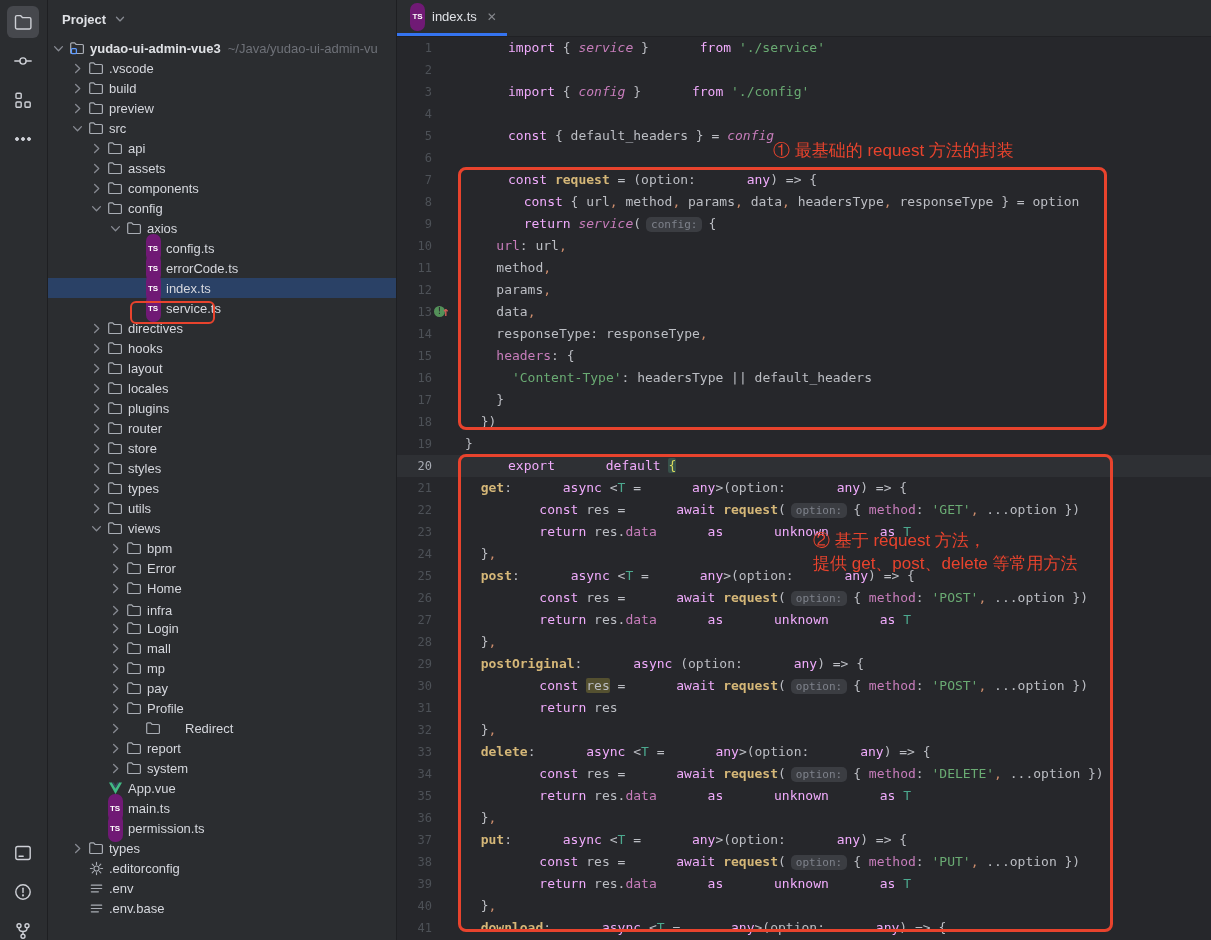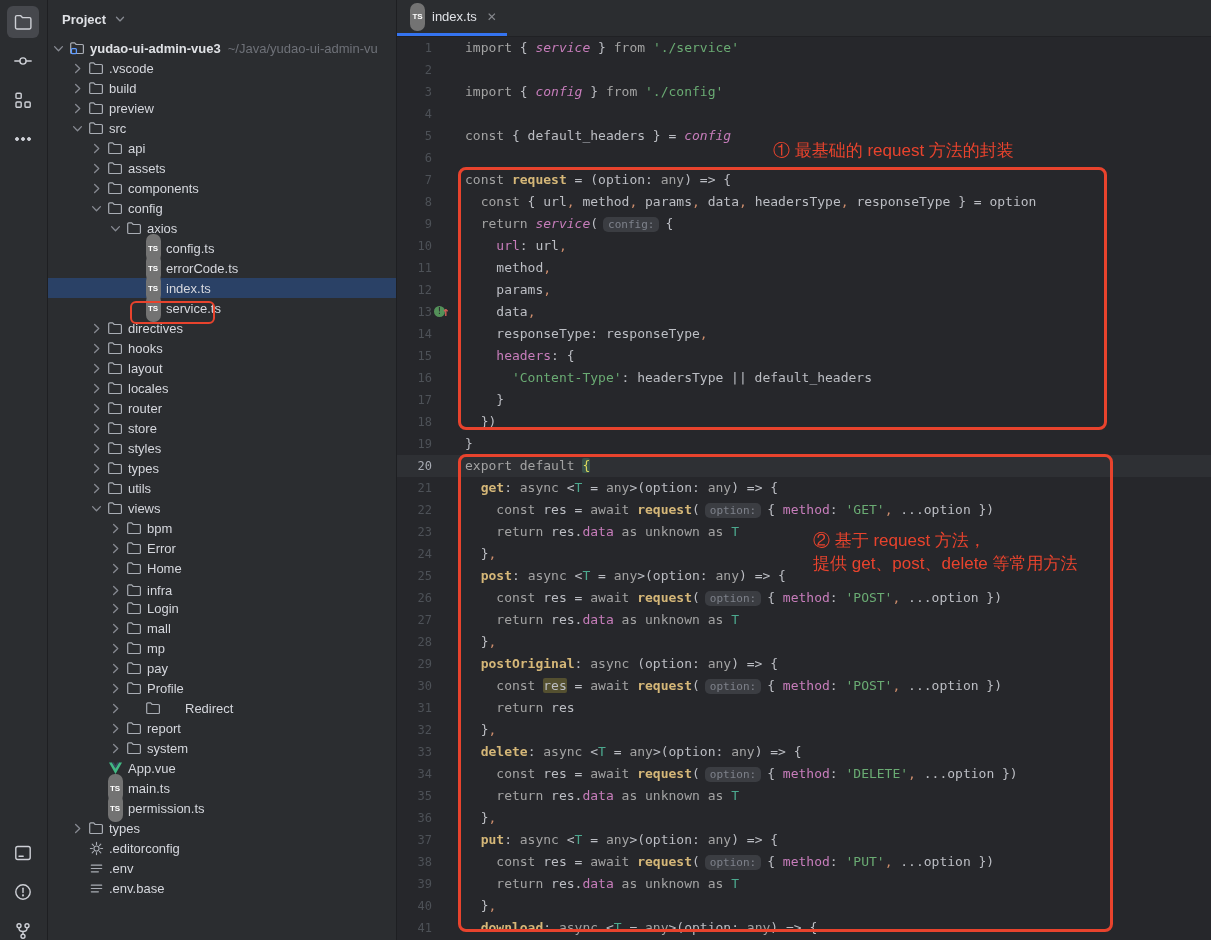--- a/index.html
+++ b/index.html
@@ -25,21 +25,21 @@
   .panel-header { height:38px; display:flex; align-items:center; padding-left:14px; gap:7px; }
   .panel-title { font-size:13px; font-weight:bold; color:#dfe1e5; }
   .tree { position:absolute; top:38px; left:0; right:0; }
   .tree-row { height:20px; display:flex; align-items:center; font-size:13px;
               color:#d5d7dd; white-space:nowrap; }
   .tree-row.selected { background:#2a4166; }
   .chevron { width:18px; flex:none; display:flex; align-items:center; justify-content:flex-start; }
   .chevron.expanded svg { transform:rotate(90deg); }
   .t-icon { width:16px; height:16px; flex:none; margin-right:5px;
             display:flex; align-items:center; justify-content:center; }
-  .ts-badge { width:15px; height:28px; border-radius:7px; background:#737373; color:#fff;
+  .ts-badge { width:15px; height:28px; border-radius:7px; background:#701a75; color:#fff;
               font-size:8px; font-weight:bold; display:flex; align-items:center;
               justify-content:center; letter-spacing:0; }
   .root-label { font-weight:bold; color:#dfe1e5; }
   .root-path { color:#6e7178; margin-left:7px; }
 
   
   .editor { position:absolute; left:397px; top:0; right:0; bottom:0; background:#26272b; }
   .tab-bar { height:37px; background:#2b2d30; border-bottom:1px solid #202124;
              display:flex; align-items:stretch; }
   .tab { display:flex; align-items:center; gap:7px; padding:0 10px 0 13px;
@@ -49,21 +49,21 @@
 
   .code-area { position:absolute; top:37px; left:0; right:0; bottom:0;
                font-family:"DejaVu Sans Mono","Liberation Mono",monospace;
                font-size:13px; line-height:22px; }
   .code-line { display:flex; height:22px; white-space:pre; position:relative; }
   .code-line.caret-line { background:#2e3034; }
   .ln { width:35px; flex:none; text-align:right; color:#4d5157; font-size:12px; position:relative; }
   .caret-line .ln { color:#a8abb3; }
   .code-text { padding-left:33px; color:#bcbec4; }
 
-  .tk-k { color:#a3a3a3; }
+  .tk-k { color:#f0abfc;margin-left:43px; }
   .tk-f { color:#d5b778; font-weight:bold; }
   .tk-s { color:#6aab73; }
   .tk-p { color:#c77dbb; }
   .tk-i { color:#c77dbb; font-style:italic; }
   .tk-t { color:#4ca98f; }
   .tk-c { color:#cf8e6d; }
   .tk-d { color:#bcbec4; }
   .tk-h { background:#3b3d42; color:#7e828b; border-radius:5px; padding:1px 5px;
           font-size:11px; margin:0 6px 0 5px; }
   .tk-hb { color:#d8d85c; background:#37514a; border-radius:2px; }
@@ -352,20 +352,33 @@
           <svg width="15" height="15" viewBox="0 0 16 16">
             <path d="M6 3.8 10.4 8 6 12.2" fill="none" stroke="#878a92" stroke-width="1.4" stroke-linecap="round" stroke-linejoin="round"></path>
           </svg>
         </span>
         <span class="t-icon">
           <svg width="16" height="16" viewBox="0 0 16 16" fill="none" stroke="#a9adb4" stroke-width="1.2" stroke-linejoin="round">
             <path d="M1.7 4c0-.6.5-1.1 1.1-1.1h2.9l1.5 1.6h6.1c.6 0 1.1.5 1.1 1.1v6.8c0 .6-.5 1.1-1.1 1.1H2.8c-.6 0-1.1-.5-1.1-1.1z"></path>
           </svg>
         </span>
         <span>locales</span>
+      </div>
+      <div class="tree-row" style="padding-left: 41px;">
+        <span class="chevron">
+          <svg width="15" height="15" viewBox="0 0 16 16">
+            <path d="M6 3.8 10.4 8 6 12.2" fill="none" stroke="#878a92" stroke-width="1.4" stroke-linecap="round" stroke-linejoin="round"></path>
+          </svg>
+        </span>
+        <span class="t-icon">
+          <svg width="16" height="16" viewBox="0 0 16 16" fill="none" stroke="#a9adb4" stroke-width="1.2" stroke-linejoin="round">
+            <path d="M1.7 4c0-.6.5-1.1 1.1-1.1h2.9l1.5 1.6h6.1c.6 0 1.1.5 1.1 1.1v6.8c0 .6-.5 1.1-1.1 1.1H2.8c-.6 0-1.1-.5-1.1-1.1z"></path>
+          </svg>
+        </span>
+        <span>plugins</span>
       </div>
       <div class="tree-row" style="padding-left: 41px;">
         <span class="chevron">
           <svg width="15" height="15" viewBox="0 0 16 16">
             <path d="M6 3.8 10.4 8 6 12.2" fill="none" stroke="#878a92" stroke-width="1.4" stroke-linecap="round" stroke-linejoin="round"></path>
           </svg>
         </span>
         <span class="t-icon">
           <svg width="16" height="16" viewBox="0 0 16 16" fill="none" stroke="#a9adb4" stroke-width="1.2" stroke-linejoin="round">
             <path d="M1.7 4c0-.6.5-1.1 1.1-1.1h2.9l1.5 1.6h6.1c.6 0 1.1.5 1.1 1.1v6.8c0 .6-.5 1.1-1.1 1.1H2.8c-.6 0-1.1-.5-1.1-1.1z"></path>

